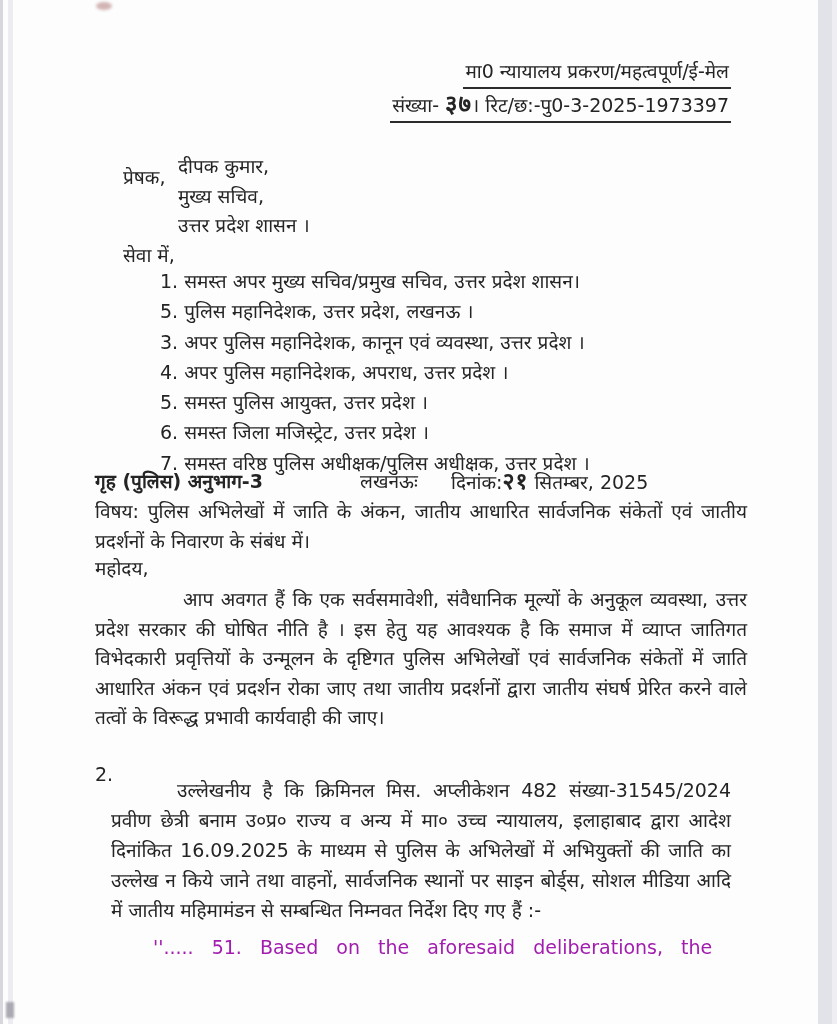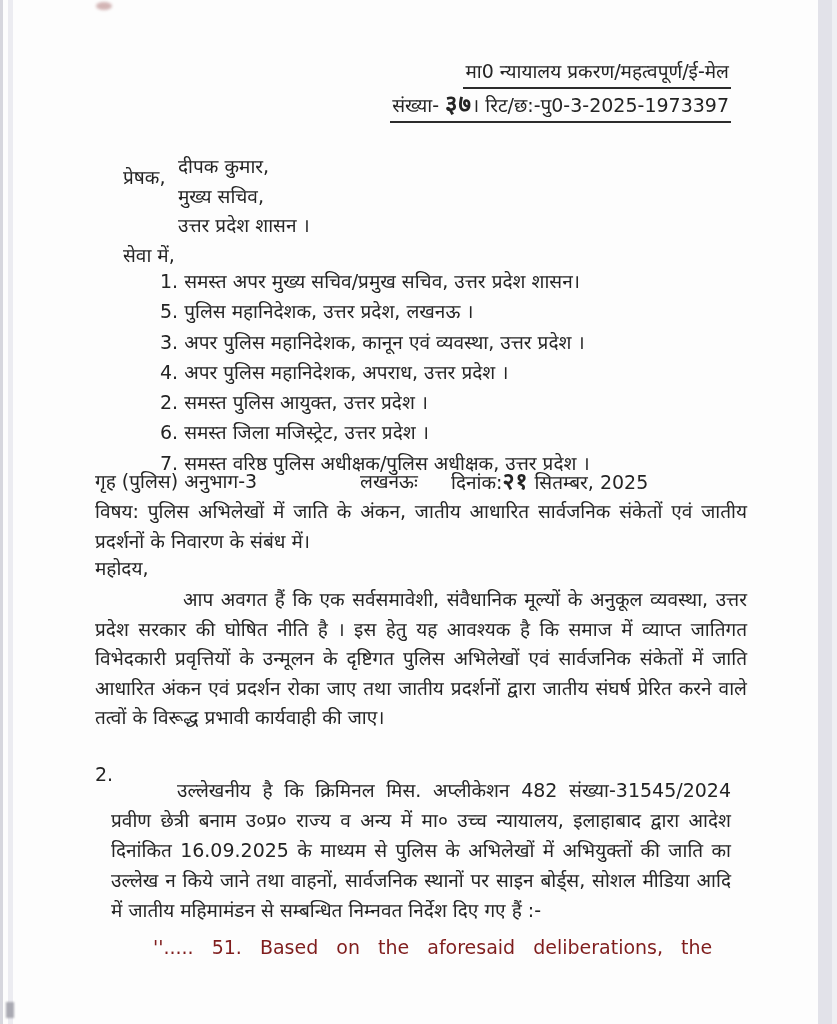--- a/index.html
+++ b/index.html
@@ -41,37 +41,37 @@
   .hw { font-size: 24px; font-weight: 600; letter-spacing: 1px; margin-top: 47px; }
 
   .from-label { top: 122px; left: 123px; margin-top: 40px; }
   .from-lines { top: 152px; left: 178px; line-height: 29.5px; }
   .seva       { top: 240px; left: 123px; }
 
   .to-list { top: 266px; left: 160px; line-height: 30.3px; }
   .to-list div { white-space: nowrap; }
 
   .dept-line { top: 466px; height: 30px; }
-  .dept-line .section { position: absolute; left: 0; white-space: nowrap; }
+  .dept-line .section { position: absolute; left: 0; white-space: nowrap; font-weight: bold; }
   .dept-line .place   { position: absolute; left: 265px; white-space: nowrap; }
   .dept-line .date    { position: absolute; left: 356px; white-space: nowrap; }
   .dept-line .hw { font-size: 23px; }
 
   .subject    { top: 496px; text-align: justify; }
   .salutation { top: 553px; }
 
   .para1 { top: 585px; line-height: 29.5px; text-align: justify; text-indent: 88px; }
 
   .para2-wrap { top: 759px; }
   .para2-no   { position: absolute; left: 0; top: 0; }
   .para2      { margin: 16px; text-align: justify; text-indent: 66px; line-height: 30px; }
 
   .quote {
     top: 932px; left: 153px; width: 594px;
-    word-spacing: 12px; color: #7f1d1d; line-height: 30px;
+    word-spacing: 12px; color: #a21caf; line-height: 30px;
   }
 </style>
 </head>
 <body>
 
 <div class="scan">
 
   <div class="edge edge-left-outer"></div>
   <div class="edge edge-left-inner"></div>
   <div class="edge edge-right-strip"></div>
@@ -94,21 +94,21 @@
     <div>मुख्य सचिव,</div>
     <div>उत्तर प्रदेश शासन ।</div>
   </div>
 
   <div class="block seva">सेवा में,</div>
   <div class="block to-list">
     <div>1. समस्त अपर मुख्य सचिव/प्रमुख सचिव, उत्तर प्रदेश शासन।</div>
     <div>5. पुलिस महानिदेशक, उत्तर प्रदेश, लखनऊ ।</div>
     <div>3. अपर पुलिस महानिदेशक, कानून एवं व्यवस्था, उत्तर प्रदेश ।</div>
     <div>4. अपर पुलिस महानिदेशक, अपराध, उत्तर प्रदेश ।</div>
-    <div>2. समस्त पुलिस आयुक्त, उत्तर प्रदेश ।</div>
+    <div>5. समस्त पुलिस आयुक्त, उत्तर प्रदेश ।</div>
     <div>6. समस्त जिला मजिस्ट्रेट, उत्तर प्रदेश ।</div>
     <div>7. समस्त वरिष्ठ पुलिस अधीक्षक/पुलिस अधीक्षक, उत्तर प्रदेश ।</div>
   </div>
 
   <div class="block dept-line">
     <span class="section">गृह (पुलिस) अनुभाग-3</span>
     <span class="place">लखनऊः</span>
     <span class="date"><span>दिनांक:</span><span class="hw">२१</span><span> सितम्बर, 2025</span></span>
   </div>
 

